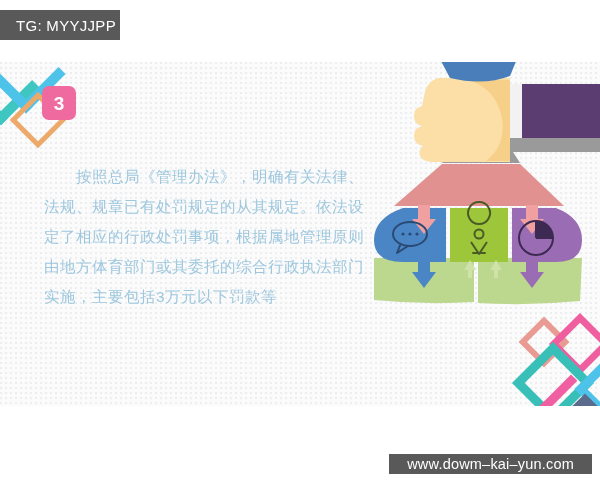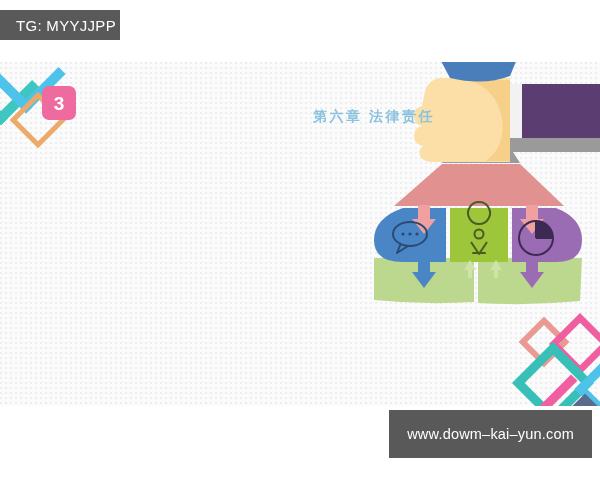--- a/index.html
+++ b/index.html
@@ -174,22 +174,22 @@
     width: 232px;
     height: 280px;
     z-index: 15;
   }
   #illustration svg { display: block; }
 
   
   #watermark {
     position: absolute;
     right: 8px;
-    bottom: 22px;
-    height: 48px;
+    bottom: 6px;
+    height: 20px;
     padding: 0 18px;
     background: #595959;
     color: #ffffff;
     font-size: 14.5px;
     letter-spacing: 0.2px;
     display: flex;
     align-items: center;
     z-index: 60;
   }
 </style>
@@ -210,22 +210,22 @@
   <div class="deco" id="deco-br-pink"></div>
   <div class="deco" id="deco-br-teal2"></div>
   <div class="deco-chev" id="deco-br-pink2" style="transform:rotate(45deg);border-top:none;border-right:none;"></div>
   <div class="deco-chev" id="deco-br-blue" style="transform:rotate(45deg);border-top:none;border-right:none;"></div>
   <div class="deco" id="deco-br-navy"></div>
 
   <div id="section-title-row">
     <div id="section-number-badge">3</div>
   </div>
 
-  <div id="chapter-heading">第六章  法律责任</div>
-
+
+  <div id="body-paragraph">按照总局《管理办法》，明确有关法律、法规、规章已有处罚规定的从其规定。依法设定了相应的行政处罚事项，根据属地管理原则由地方体育部门或其委托的综合行政执法部门实施，主要包括3万元以下罚款等</div>
 
   <div id="illustration">
     <svg width="232" height="280" viewBox="0 0 232 280" xmlns="http://www.w3.org/2000/svg">
 
       <path d="M 6 196 L 106 196 L 106 240 Q 56 243 6 238 Z" fill="#bcd78e"></path>
       <path d="M 110 196 L 214 196 L 212 239 Q 160 244 110 241 Z" fill="#bcd78e"></path>
 
       <path d="M 35 146 L 78 146 L 78 200 L 35 200 Q 6 200 6 178 Q 6 156 35 146 Z" fill="#4a86c5"></path>
 
       <rect x="82" y="146" width="58" height="54" fill="#9ec63b"></rect>

